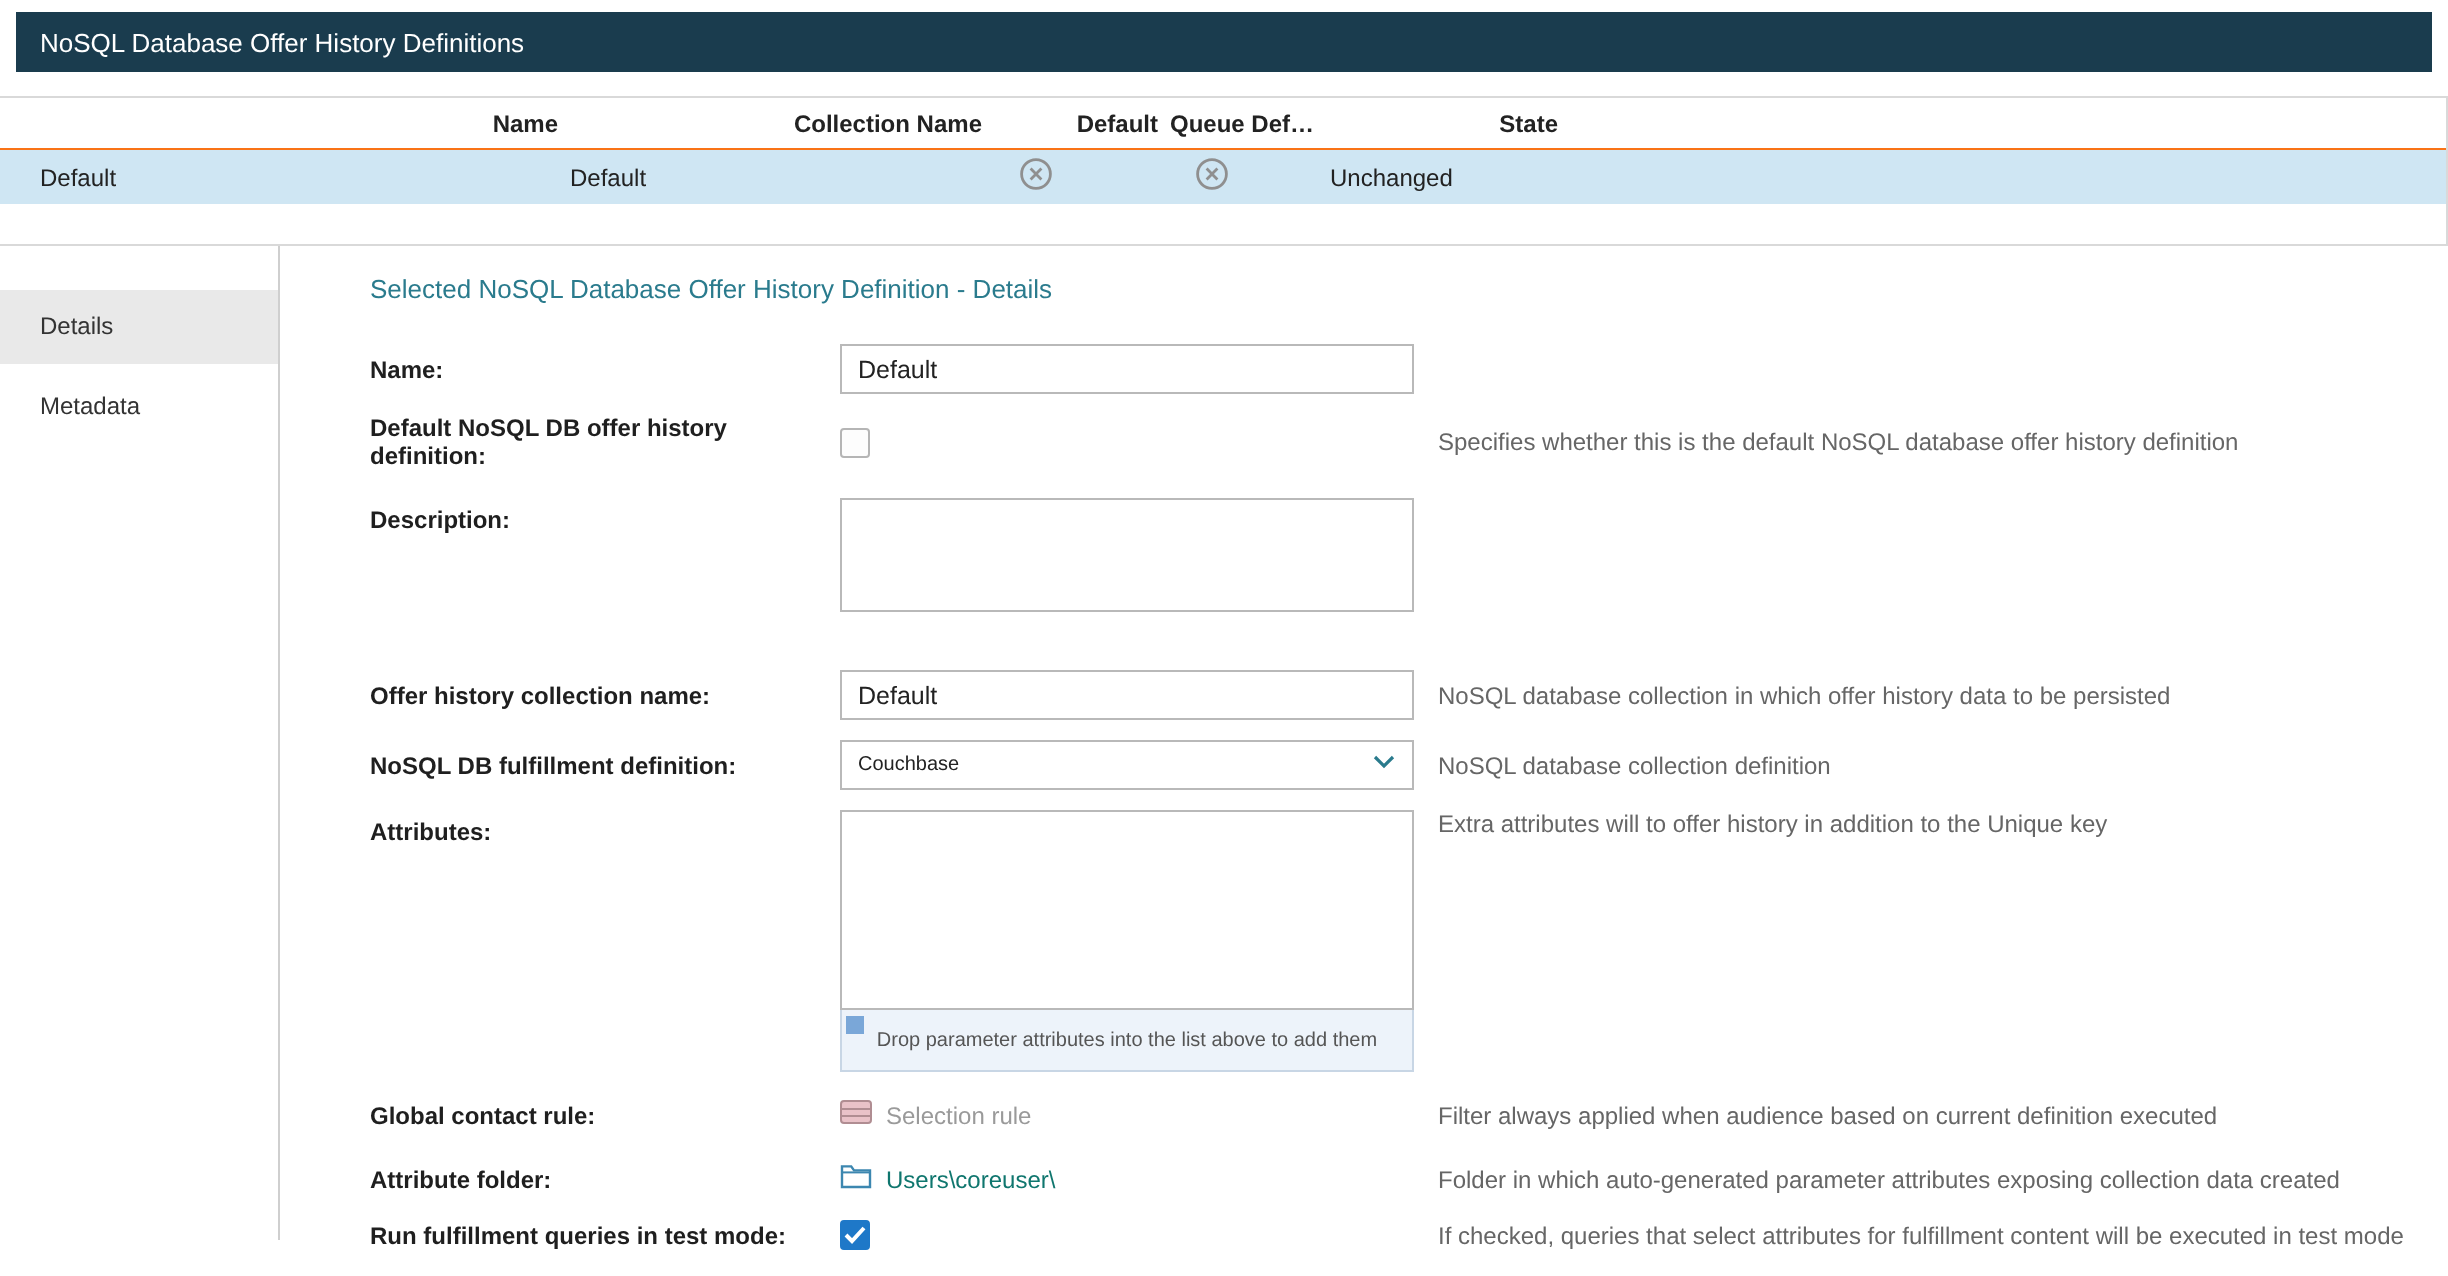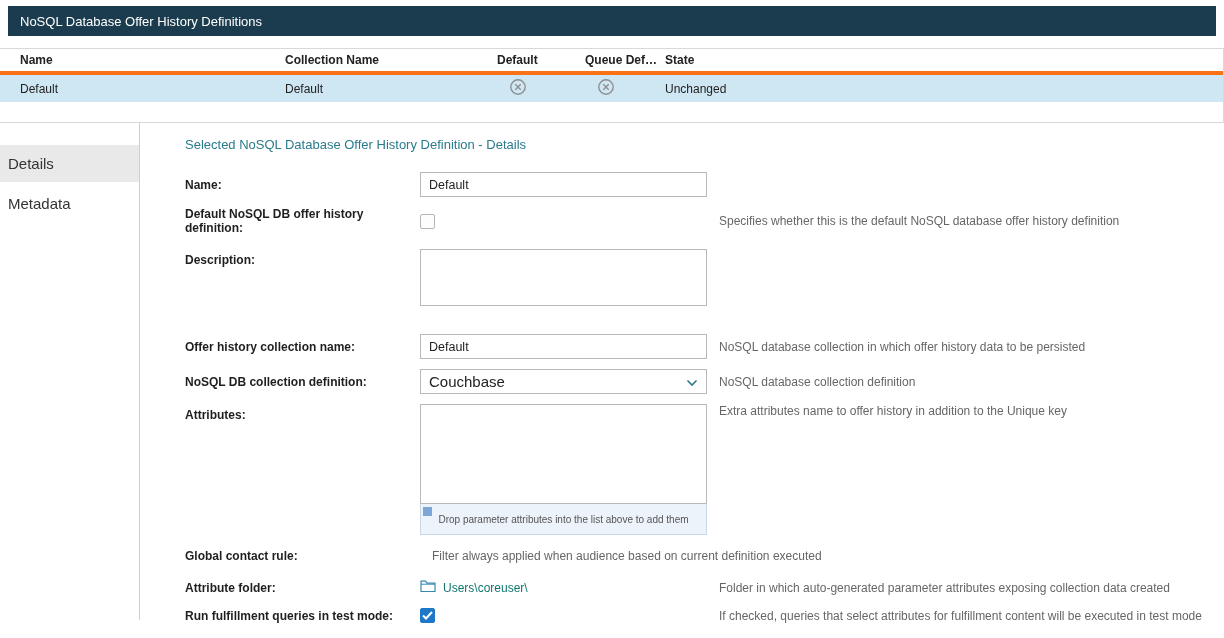--- a/index.html
+++ b/index.html
@@ -7,32 +7,32 @@
     font-family: "Liberation Sans", sans-serif; color: #222; }
 
   
   .app-header { margin: 6px 8px 0 8px; height: 30px; background: #1a3c4e; color: #fff;
     display: flex; align-items: center; padding: 0 12px; font-size: 13px; }
 
   
   .def-table { margin-top: 12px; border-right: 1px solid #d9d9d9; }
   .tbl-header, .tbl-row, .tbl-empty-row {
     display: grid; grid-template-columns: 285px 212px 88px 80px 120px 1fr; align-items: center; }
-  .tbl-header { height: 27px; border-top: 1px solid #d9d9d9; border-bottom: 4px solid #f97316;
-    font-size: 12px; font-weight: bold; }
+  .tbl-header { height: 27px; border-top: 1px solid #d9d9d9; border-bottom: 1px solid #f97316;
+    font-size: 12px; font-weight: bold; text-align: right; }
   .tbl-header .cell, .tbl-row .cell { overflow: hidden; white-space: nowrap; text-overflow: ellipsis; padding-right: 6px; }
   .cell.first { padding-left: 20px; }
   .tbl-row { height: 27px; background: #cfe6f3; font-size: 12px; }
   .tbl-empty-row { height: 21px; background: #fff; border-bottom: 1px solid #d9d9d9; }
   .icon-cell { display: flex; align-items: center; padding-left: 12px; }
 
   
   .content { display: flex; align-items: stretch; height: 497px; }
   .sidebar { width: 140px; border-right: 1px solid #cfcfcf; padding-top: 22px; flex: 0 0 140px; }
-  .tab { height: 37px; line-height: 37px; padding-left: 8px; font-size: 15px; color: #333;
+  .tab { height: 37px; line-height: 37px; padding-left: 20px; font-size: 12px; color: #333;
     cursor: default; margin-bottom: 3px; }
   .tab.selected { background: #e9e9e9; }
 
   .main { flex: 1; padding: 14px 10px 0 45px; }
   .detail-heading { font-size: 13px; font-weight: normal; color: #2a7b8d; margin-bottom: 20px; }
   .section-heading { font-size: 14px; font-weight: normal; color: #737373; margin: 6px 0 16px 0; }
 
   .frow { display: flex; align-items: center; margin-bottom: 10px; }
   .frow.top { align-items: flex-start; }
   .frow.top .flabel { padding-top: 4px; }
@@ -45,21 +45,21 @@
   .textarea { width: 100%; height: 57px; border: 1px solid #b9b9b9; resize: none;
     font-family: inherit; font-size: 12.5px; padding: 4px 8px; }
   .listbox { width: 100%; height: 100px; border: 1px solid #b9b9b9; background: #fff; }
   .drop-hint { position: relative; height: 31px; border: 1px solid #c8d6e5; border-top: none;
     background: #edf3fa; display: flex; align-items: center; justify-content: center;
     font-size: 10px; color: #555; }
   .drop-hint .hint-marker { position: absolute; left: 2px; top: 3px; width: 9px; height: 9px;
     background: #7aa7d8; }
 
   .dropdown { height: 25px; border: 1px solid #b9b9b9; background: #fff; display: flex;
-    align-items: center; justify-content: space-between; padding: 0 8px; font-size: 15px; cursor: default; }
+    align-items: center; justify-content: space-between; padding: 0 8px; font-size: 10px; cursor: default; }
 
   .checkbox { width: 15px; height: 15px; border: 1px solid #b5b5b5; border-radius: 2px;
     background: #fdfdfd; display: flex; align-items: center; justify-content: center; cursor: default; }
   .checkbox.checked { background: #1e78c8; border-color: #1e78c8; }
 
   .inline-value { display: flex; align-items: center; gap: 7px; font-size: 12px; }
   .link-muted { color: #9a9a9a; }
   .folder-path { color: #0f766e; }
 </style>
 </head>
@@ -138,21 +138,21 @@
 
     <div class="frow">
       <div class="flabel">Offer history collection name:</div>
       <div class="fcontrol">
         <input class="text-input" type="text" value="Default" style="">
       </div>
       <div class="fhelp">NoSQL database collection in which offer history data to be persisted</div>
     </div>
 
     <div class="frow">
-      <div class="flabel">NoSQL DB collection definition:</div>
+      <div class="flabel">NoSQL DB fulfillment definition:</div>
       <div class="fcontrol">
         <div class="dropdown">
           <span>Couchbase</span>
           <span>
             <svg width="12" height="8" viewBox="0 0 12 8">
                 <path d="M1.5 1.5 L6 6 L10.5 1.5" fill="none" stroke="#2a7b8d" stroke-width="1.6"></path>
               </svg>
           </span>
         </div>
       </div>
@@ -161,25 +161,37 @@
 
     <div class="frow top" style="margin-bottom:14px;">
       <div class="flabel">Attributes:</div>
       <div class="fcontrol">
         <div class="listbox"></div>
         <div class="drop-hint">
           <span class="hint-marker"></span>
           <span>Drop parameter attributes into the list above to add them</span>
         </div>
       </div>
-      <div class="fhelp">Extra attributes name to offer history in addition to the Unique key</div>
+      <div class="fhelp">Extra attributes will to offer history in addition to the Unique key</div>
     </div>
 
     <div class="frow" style="margin-bottom:16px;">
       <div class="flabel">Global contact rule:</div>
+      <div class="fcontrol">
+        <div class="inline-value">
+          <span>
+            <svg width="16" height="12" viewBox="0 0 16 12">
+                <rect x="0.5" y="0.5" width="15" height="11" rx="1.5" fill="#e9c2c8" stroke="#b08d92"></rect>
+                <line x1="0.5" y1="4.5" x2="15.5" y2="4.5" stroke="#b08d92"></line>
+                <line x1="0.5" y1="8" x2="15.5" y2="8" stroke="#b08d92"></line>
+              </svg>
+          </span>
+          <span class="link-muted">Selection rule</span>
+        </div>
+      </div>
       <div class="fhelp">Filter always applied when audience based on current definition executed</div>
     </div>
 
     <div class="frow" style="margin-bottom:12px;">
       <div class="flabel">Attribute folder:</div>
       <div class="fcontrol">
         <div class="inline-value">
           <span>
             <svg width="16" height="14" viewBox="0 0 16 14">
                 <path d="M1 2.2 h4.6 l1.4 2 H15 v8.3 H1 z" fill="none" stroke="#3c87b0" stroke-width="1.2"></path>

